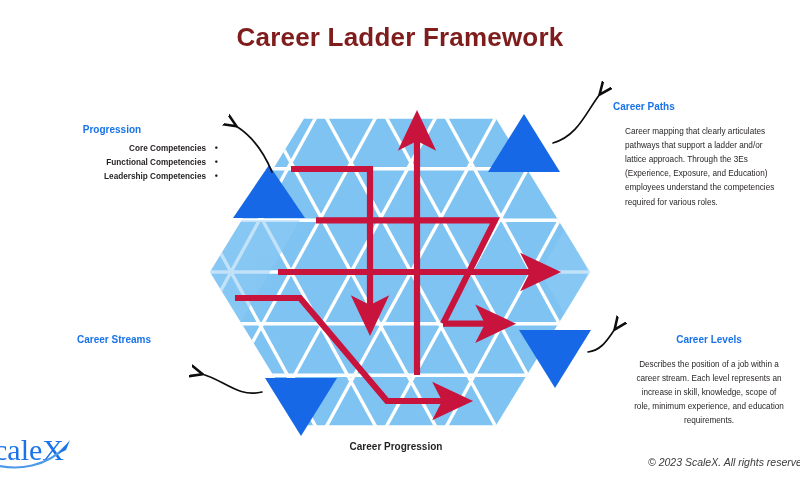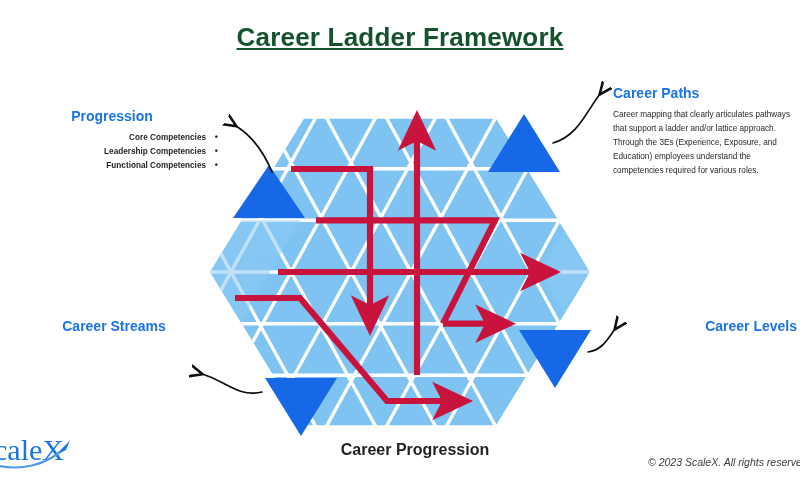--- a/index.html
+++ b/index.html
@@ -25,39 +25,38 @@
 
   
   .page-title {
     position: absolute;
     left: 0;
     top: 22px;
     width: 800px;
     text-align: center;
     font-size: 26px;
     font-weight: bold;
-    color: #14532d;
+    color: #7f1d1d;
     letter-spacing: .2px;
-    text-decoration: underline;
   }
 
   
   .callout { position: absolute; }
   .callout .c-head {
-    font-size: 14px;
+    font-size: 10px;
     font-weight: bold;
     color: #1a73e8;
-    margin: 0 0 6px 0;
+    margin: 16px 0 6px 0;
     line-height: 1.2;
   }
   .callout .c-body {
     font-size: 8.2px;
     line-height: 1.72;
     color: #231f20;
-    margin: 0;
+    margin: 12px;
   }
 
   
   #competencies {
     left: 6px;
     top: 108px;
     width: 212px;
     text-align: right;
   }
   #competencies .c-head { text-align: center; }
@@ -93,31 +92,31 @@
     width: 172px;
     text-align: right;
   }
   #career-streams .c-head { text-align: center; }
 
   
   #career-levels {
     left: 621px;
     top: 318px;
     width: 176px;
-    text-align: right;
+    text-align: center;
   }
 
   
   .hex-caption {
     position: absolute;
-    left: 305px;
+    left: 286px;
     top: 441px;
     width: 220px;
     text-align: center;
-    font-size: 16px;
+    font-size: 10px;
     font-weight: bold;
     color: #231f20;
   }
 
   
   .logo {
     position: absolute;
     left: -14px;
     top: 430px;
     width: 130px;
@@ -224,36 +223,37 @@
     <path d="M262,392 C238,398 224,380 202,374" marker-end="url(#blackArrow)"></path>
   </g>
 </svg>
 
 <div class="page-title">Career Ladder Framework</div>
 
 <div class="callout" id="competencies">
   <p class="c-head">Progression</p>
   <ul class="bullet-list">
     <li>Core Competencies</li>
+    <li>Functional Competencies</li>
     <li>Leadership Competencies</li>
-    <li>Functional Competencies</li>
   </ul>
 </div>
 
 <div class="callout" id="career-paths">
   <p class="c-head">Career Paths</p>
   <p class="c-body">Career mapping that clearly articulates pathways that support a ladder and/or lattice approach. Through the 3Es (Experience, Exposure, and Education) employees understand the competencies required for various roles.</p>
 </div>
 
 <div class="callout" id="career-streams">
   <p class="c-head">Career Streams</p>
 </div>
 
 <div class="callout" id="career-levels">
   <p class="c-head">Career Levels</p>
+  <p class="c-body">Describes the position of a job within a career stream. Each level represents an increase in skill, knowledge, scope of role, minimum experience, and education requirements.</p>
 </div>
 
 <div class="hex-caption">Career Progression</div>
 
 <svg class="logo" viewBox="0 0 130 46">
   <text x="8" y="30" font-family="'Liberation Serif', serif" font-size="30" fill="#1a73e8">caleX</text>
   <path d="M6,34 C32,42 62,36 80,16" fill="none" stroke="#4d9ae8" stroke-width="2.2"></path>
   <path d="M72,24 L84,10 L80,20 Z" fill="#1a73e8"></path>
 </svg>
 

